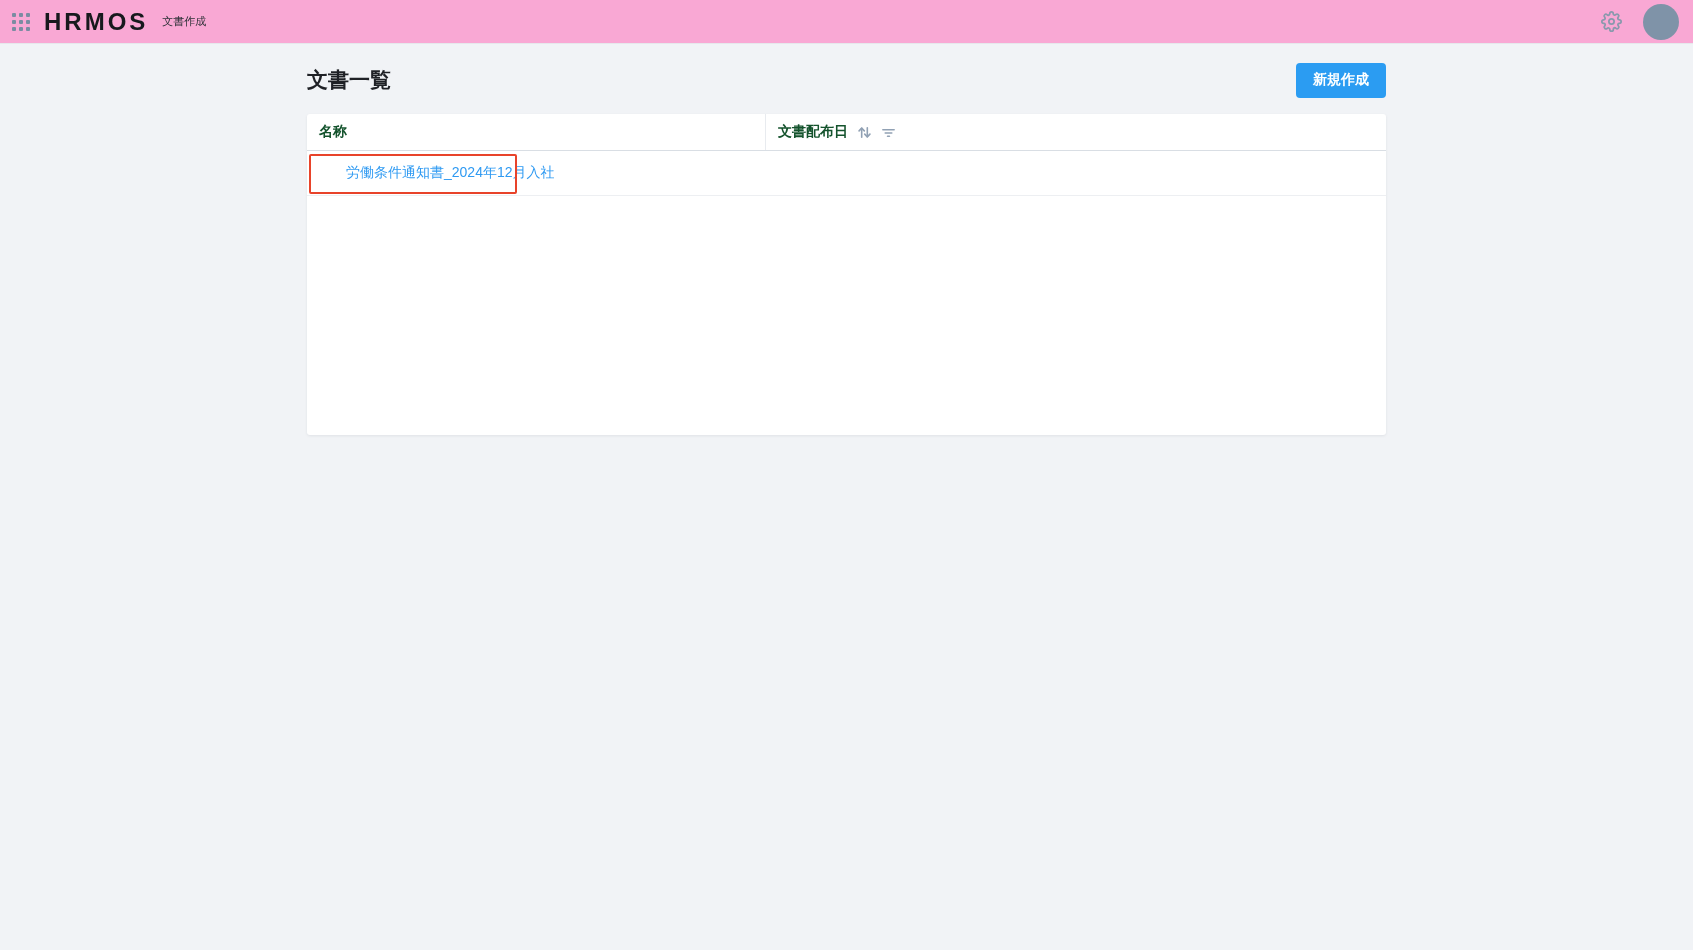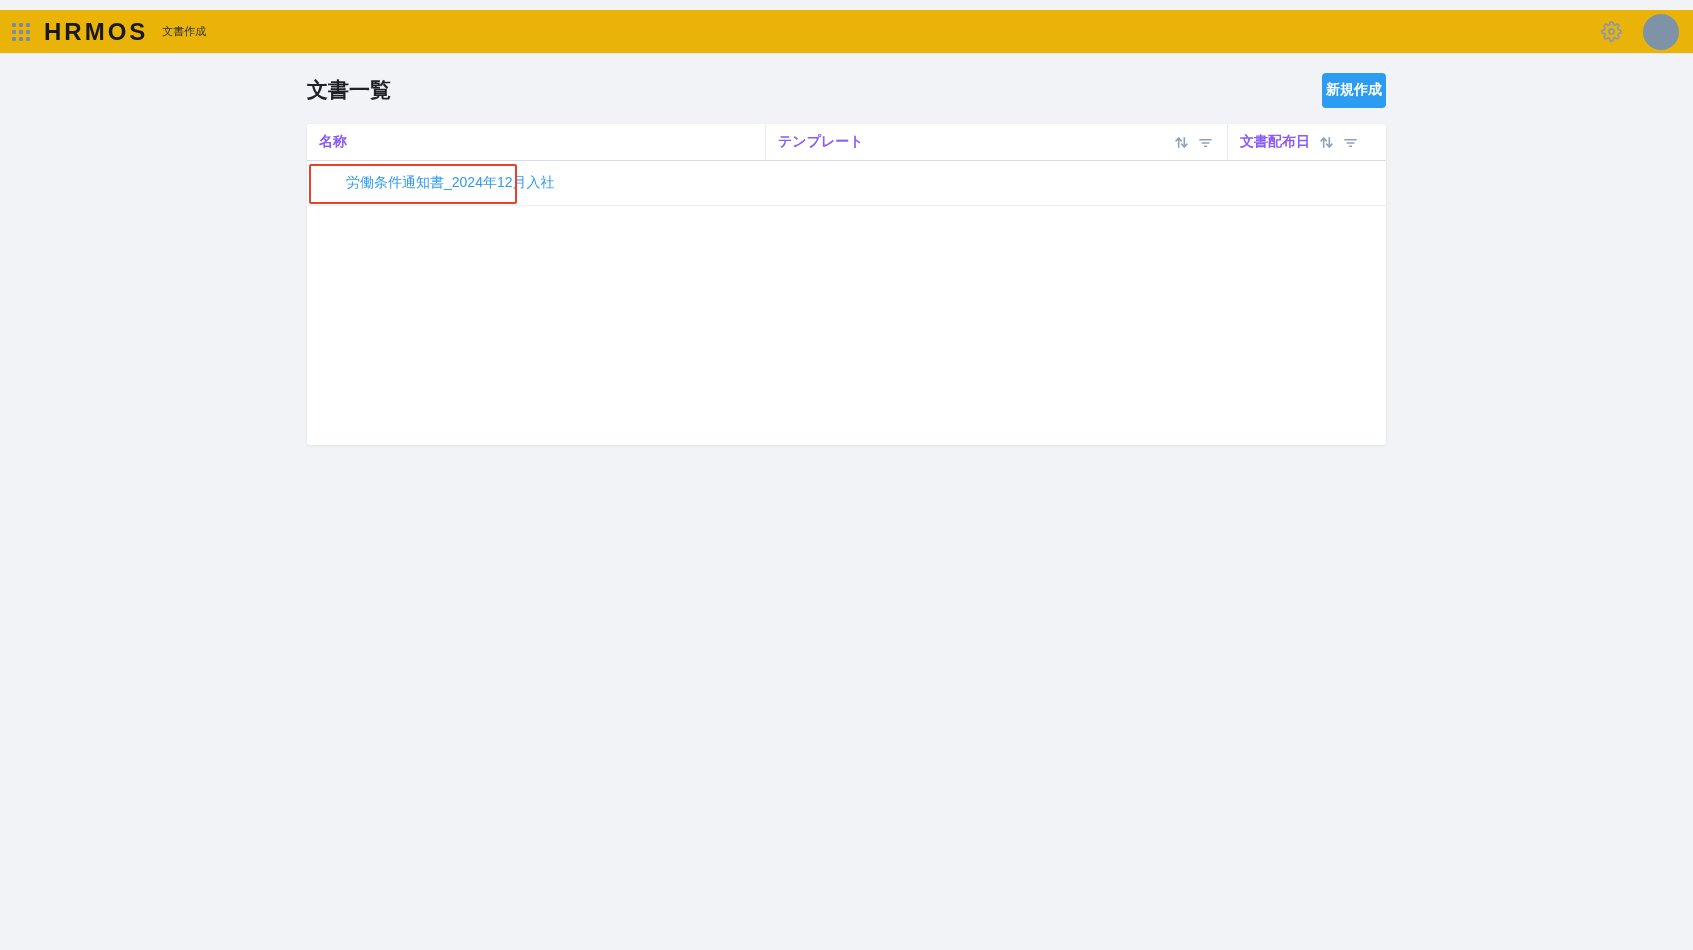--- a/index.html
+++ b/index.html
@@ -8,26 +8,25 @@
     font-family: "Liberation Sans", sans-serif;
     background: var(--page_background, #f1f3f6);
     overflow: hidden;
     color: #25292e;
   }
 
   
   .appbar {
     position: relative;
     height: 44px;
-    background: #eab308;
+    background: #f9a8d4;
     border-bottom: 1px solid #e6e8ec;
     display: flex;
     align-items: center;
     padding: 0 14px 0 8px;
-    margin-top: 10px;
   }
   .launcher {
     display: grid;
     grid-template-columns: repeat(3, 4px);
     grid-template-rows: repeat(3, 4px);
     gap: 3px;
     padding: 4px;
     cursor: pointer;
   }
   .launcher i {
@@ -80,21 +79,21 @@
     font-size: 21px;
     font-weight: 700;
     color: #1f2126;
   }
   .create-btn {
     background: var(--accent_blue, #2b9cf2);
     color: #ffffff;
     border: none;
     border-radius: 4px;
     height: 35px;
-    padding: 0 4px;
+    padding: 0 17px;
     font-size: 14px;
     font-weight: 700;
     font-family: "Liberation Sans", sans-serif;
     cursor: pointer;
   }
 
   
   .panel {
     margin-top: 16px;
     background: #ffffff;
@@ -108,21 +107,21 @@
     height: 37px;
     border-bottom: 1px solid #d9dee4;
   }
   .th {
     display: flex;
     align-items: center;
     justify-content: space-between;
     padding: 0 14px 0 12px;
     font-size: 14px;
     font-weight: 700;
-    color: #8b5cf6;
+    color: #14532d;
   }
   .c1 { width: 458px; }
   .c2 { width: 462px; }
   .c3 { width: 145px; }
   .th.c2, .th.c3 { border-left: 1px solid #e8ebef; }
   .th-icons {
     display: flex;
     align-items: center;
     gap: 9px;
   }
@@ -190,40 +189,20 @@
   <div class="page-head">
     <h1 class="page-title">文書一覧</h1>
     <button class="create-btn">新規作成</button>
   </div>
 
   <section class="panel">
 
     <div class="thead">
       <div class="th c1">
         <span>名称</span>
-      </div>
-      <div class="th c2">
-        <span>テンプレート</span>
-        <span class="th-icons">
-          <span class="icon-btn">
-            <svg width="15" height="15" viewBox="0 0 16 16" fill="none" stroke="#91a1b4" stroke-width="1.7" stroke-linecap="round" stroke-linejoin="round">
-              <path d="M5 13V3.5"></path>
-                <path d="M2.2 6.2 5 3.4l2.8 2.8"></path>
-              <path d="M11 3v9.5"></path>
-                <path d="M8.2 9.8 11 12.6l2.8-2.8"></path>
-            </svg>
-          </span>
-          <span class="icon-btn">
-            <svg width="15" height="15" viewBox="0 0 16 16" fill="none" stroke="#91a1b4" stroke-width="1.7" stroke-linecap="round">
-              <line x1="2" y1="5" x2="14" y2="5"></line>
-              <line x1="4.5" y1="8.5" x2="11.5" y2="8.5"></line>
-              <line x1="7" y1="12" x2="9" y2="12"></line>
-            </svg>
-          </span>
-        </span>
       </div>
       <div class="th c3">
         <span>文書配布日</span>
         <span class="th-icons">
           <span class="icon-btn">
             <svg width="15" height="15" viewBox="0 0 16 16" fill="none" stroke="#91a1b4" stroke-width="1.7" stroke-linecap="round" stroke-linejoin="round">
               <path d="M5 13V3.5"></path>
                 <path d="M2.2 6.2 5 3.4l2.8 2.8"></path>
               <path d="M11 3v9.5"></path>
                 <path d="M8.2 9.8 11 12.6l2.8-2.8"></path>

